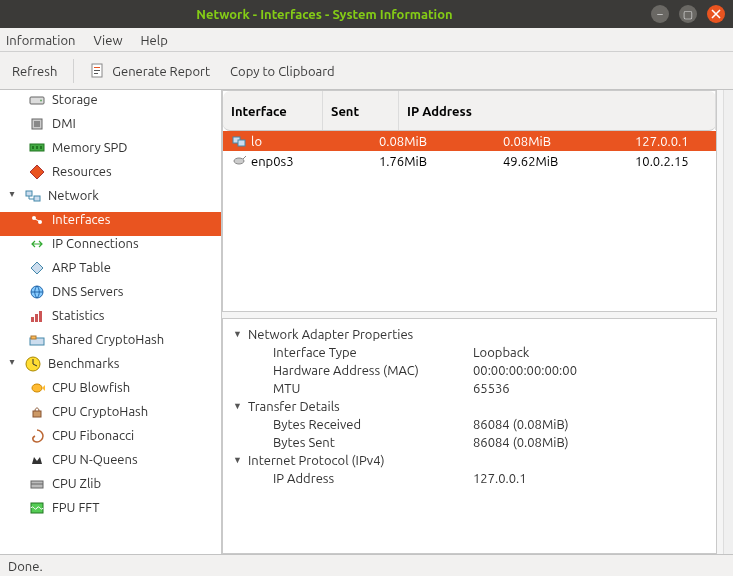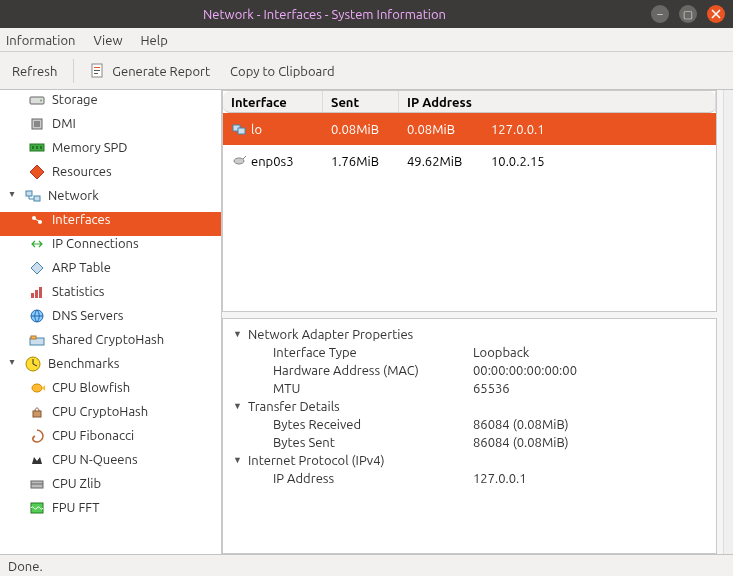--- a/index.html
+++ b/index.html
@@ -1,19 +1,19 @@
 <!DOCTYPE html>
 <html><head>
 <meta charset="utf-8">
 <style>
 * { box-sizing: border-box; margin: 0; padding: 0; font-family: Ubuntu, "Segoe UI", sans-serif; font-size: 13px; }
 html, body { width: 733px; height: 576px; overflow: hidden; background: #f5f5f5; }
 
 .titlebar { height: 28px; background: #3b3a38; color: #dcdcdc; display: flex; align-items: center; padding: 0 8px; }
-.titlebar .title { flex: 1; text-align: center; font-weight: normal; color: #f0abfc; }
+.titlebar .title { flex: 1; text-align: center; font-weight: bold; color: #84cc16; }
 .tbtn { width: 18px; height: 18px; border-radius: 50%; margin-left: 10px; display: flex; align-items: center; justify-content: center; font-size: 11px; color: #3b3a38; }
 .tbtn.min, .tbtn.max { background: #6a6864; color: #ddd; }
 .tbtn.close { background: #e95420; color: #fff; }
 
 .menubar { height: 24px; background: #f2f1f0; display: flex; align-items: center; padding: 0 6px; gap: 18px; border-bottom: 1px solid #d0d0d0; }
 .menubar span { color: #3c3c3c; }
 
 .toolbar { height: 38px; background: #f2f1f0; display: flex; align-items: center; padding: 0 8px; gap: 12px; border-bottom: 1px solid #c3c3c3; }
 .toolbar .tbutton { color: #3c3c3c; padding: 3px 4px; display: flex; align-items: center; gap: 6px; }
 .divider { width: 1px; height: 24px; background: #d2d2d2; }
@@ -22,27 +22,27 @@
 .sidebar { width: 222px; border-right: 1px solid #c9c9c9; overflow-y: auto; background: #fff; padding-top: 2px; }
 .tree-item { display: flex; align-items: flex-start; height: 24px; padding-left: 8px; gap: 6px; color: #333; white-space: nowrap; }
 .tree-item.indent1 { padding-left: 28px; }
 .tree-item.selected { background: #e95420; color: #fff; }
 .tree-item .icon { width: 18px; height: 16px; display: inline-flex; align-items: center; justify-content: center; flex-shrink: 0; }
 .tree-item.cat { padding-left: 6px; font-weight: normal; }
 .expander { width: 12px; text-align: center; color: #555; font-size: 10px; }
 
 .rightpane { flex: 1; display: flex; flex-direction: column; background: #f5f5f5; }
 .table-wrap { flex: 0 0 222px; margin: 0 6px 6px 0; border: 1px solid #c9c9c9; background: #fff; overflow: auto; }
-.table-header { display: flex; background: #f2f1f0; border-bottom: 1px solid #c9c9c9; height: 22px; align-items: center; font-weight: bold; border-radius: 7px; }
+.table-header { display: flex; background: #f2f1f0; border-bottom: 1px solid #c9c9c9; height: 40px; align-items: center; font-weight: bold; border-radius: 7px; }
 .table-header .col, .table-row .col { padding: 0 8px; }
 .col-if { width: 100px; display:flex; align-items:center; gap:4px; }
 .col-sent { width: 76px; }
 .col-recv { width: 84px; }
 .col-ip { flex: 1; }
-.table-row { display: flex; height: 32px; align-items: center; }
+.table-row { display: flex; height: 20px; align-items: center; gap: 48px; }
 .table-row.sel { background: #e95420; color: #fff; }
 .table-header .col { border-right: 1px solid #dcdcdc; height:100%; display:flex; align-items:center; }
 
 .details { flex: 1; margin: 0 6px 0 0; border: 1px solid #c9c9c9; background: #fff; overflow-y: auto; padding: 6px 0; }
 .detail-section { padding-left: 10px; }
 .detail-head { display: flex; align-items: center; gap: 6px; padding: 2px 0; color: #333; }
 .detail-row { display: flex; padding: 2px 0 2px 40px; }
 .detail-row .k { width: 200px; color: #333; }
 .detail-row .v { color: #333; }
 .tri { font-size: 9px; color: #555; }
@@ -167,35 +167,35 @@
         <span class="icon">
           <svg class="icon-generic" viewBox="0 0 16 16">
             <path d="M8 2 L14 8 L8 14 L2 8 Z" fill="#cde" stroke="#48a"></path>
           </svg>
         </span>
         <span>ARP Table</span>
       </div>
       <div class="tree-item indent1">
         <span class="icon">
           <svg class="icon-generic" viewBox="0 0 16 16">
+            <circle cx="8" cy="8" r="6" fill="#8cf" stroke="#26a"></circle>
+            <path d="M2 8 L14 8 M8 2 C5 5 5 11 8 14 M8 2 C11 5 11 11 8 14" stroke="#26a" fill="none"></path>
+          </svg>
+        </span>
+        <span>DNS Servers</span>
+      </div>
+      <div class="tree-item indent1">
+        <span class="icon">
+          <svg class="icon-generic" viewBox="0 0 16 16">
             <rect x="2" y="9" width="3" height="5" fill="#c55"></rect>
             <rect x="6" y="6" width="3" height="8" fill="#c55"></rect>
             <rect x="10" y="3" width="3" height="11" fill="#c55"></rect>
           </svg>
         </span>
         <span>Statistics</span>
-      </div>
-      <div class="tree-item indent1">
-        <span class="icon">
-          <svg class="icon-generic" viewBox="0 0 16 16">
-            <circle cx="8" cy="8" r="6" fill="#8cf" stroke="#26a"></circle>
-            <path d="M2 8 L14 8 M8 2 C5 5 5 11 8 14 M8 2 C11 5 11 11 8 14" stroke="#26a" fill="none"></path>
-          </svg>
-        </span>
-        <span>DNS Servers</span>
       </div>
       <div class="tree-item indent1">
         <span class="icon">
           <svg class="icon-generic" viewBox="0 0 16 16">
             <rect x="1" y="6" width="14" height="7" fill="#cde" stroke="#48a"></rect>
             <rect x="2" y="4" width="5" height="3" fill="#fb5" stroke="#a73"></rect>
           </svg>
         </span>
         <span>Shared CryptoHash</span>
       </div>

